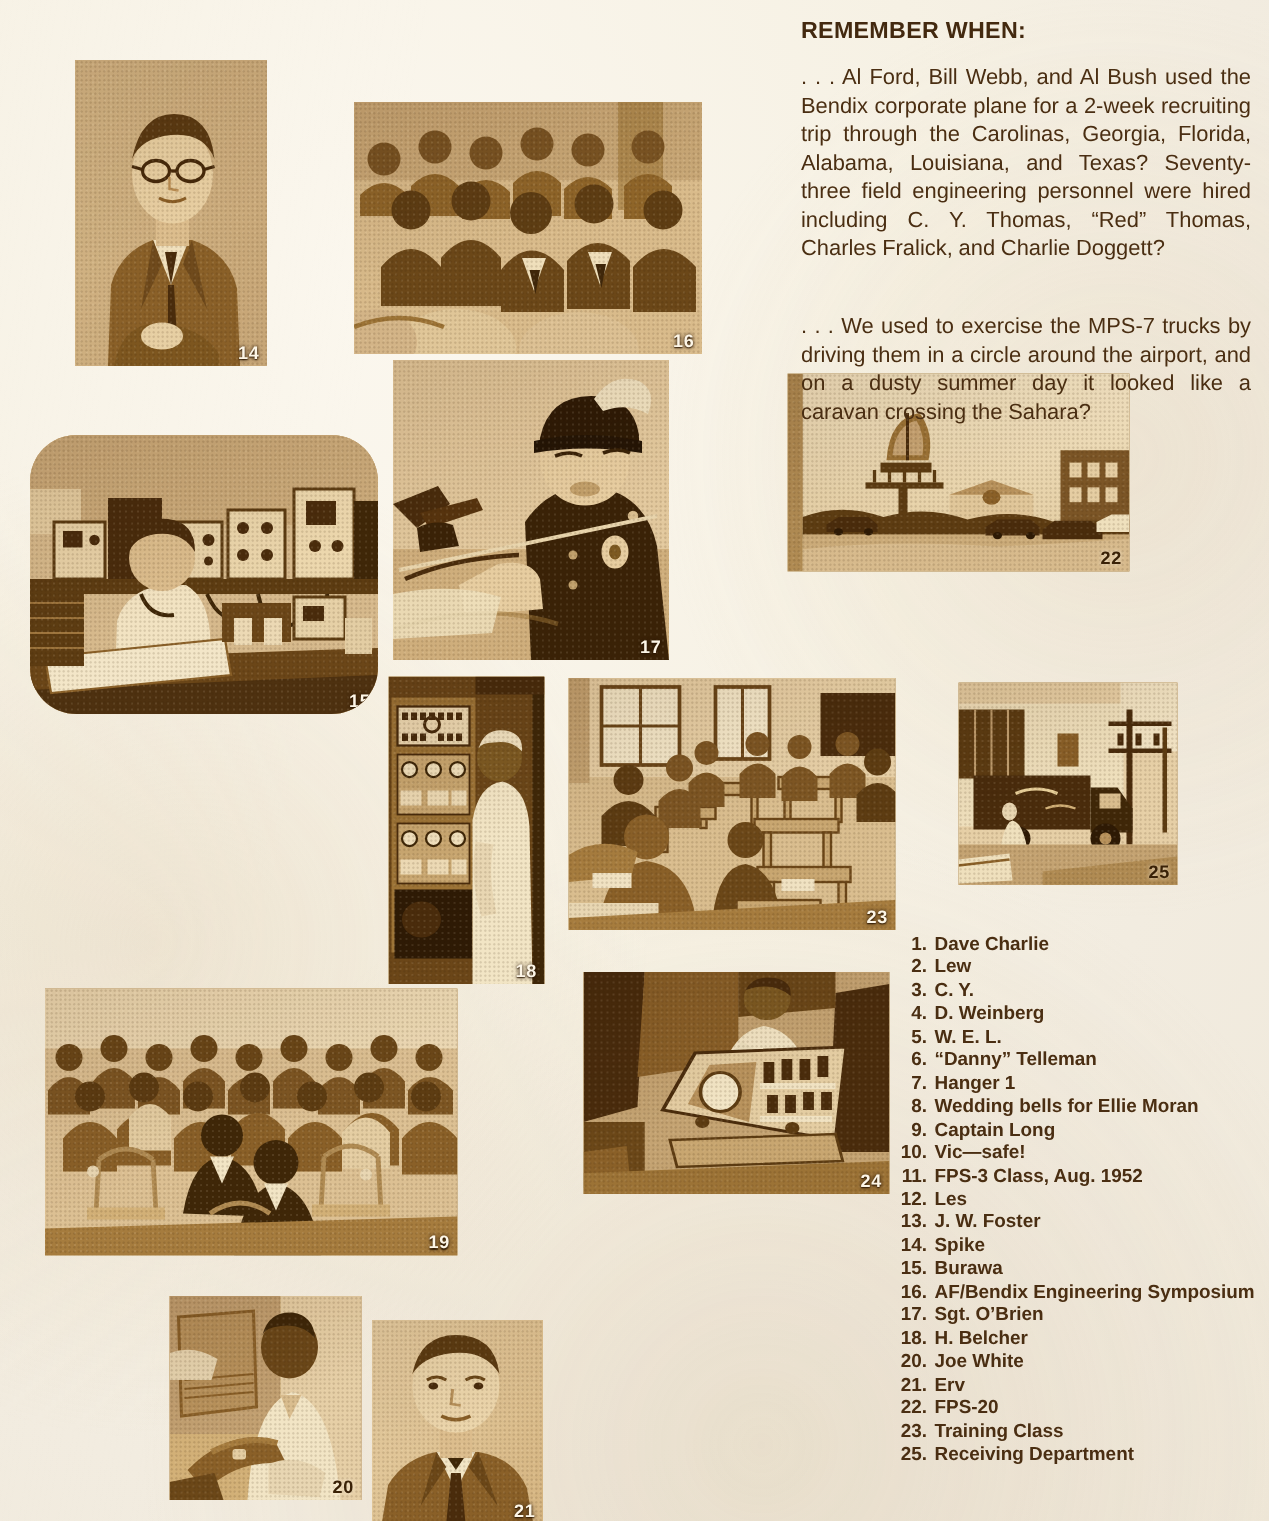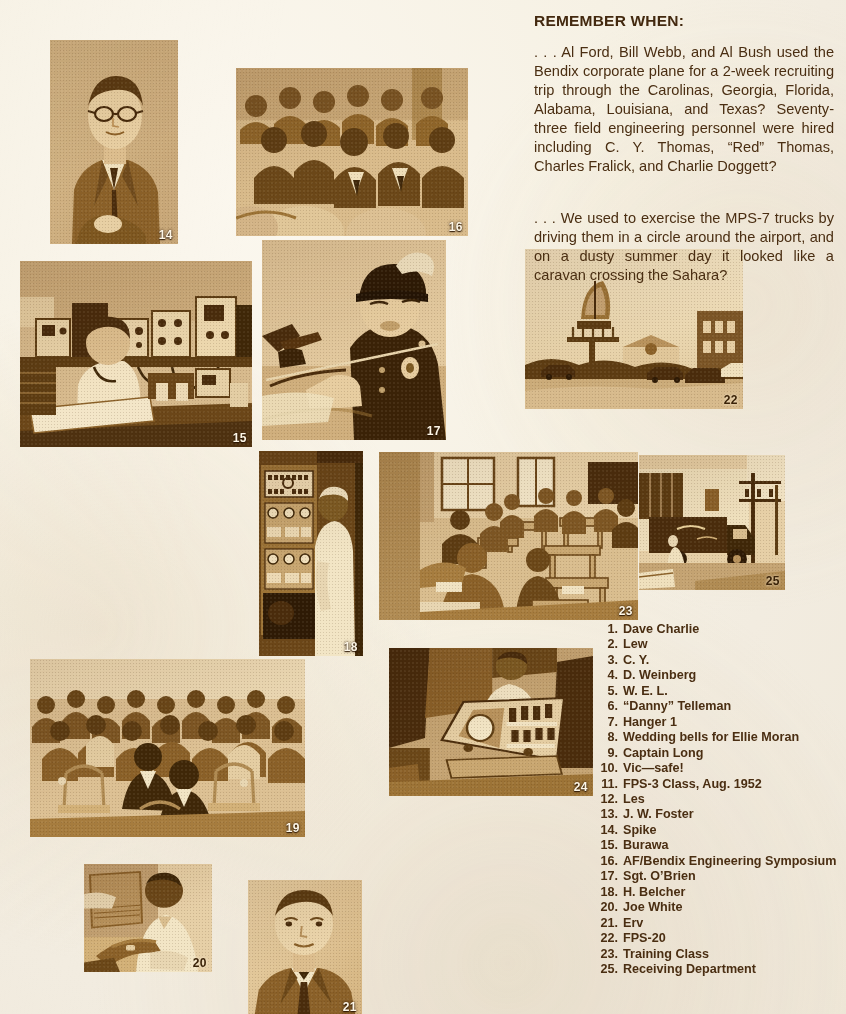--- a/index.html
+++ b/index.html
@@ -126,29 +126,29 @@
   }
   .badge.dark {
     color: #3a2207;
     text-shadow: 0 0 3px rgba(255,245,225,.9);
   }
   .ph-svg { display: block; width: 100%; height: 100%; }
 
   
   #photo-14 { left: 50px;  top: 40px;  width: 128px; height: 204px; }
   #photo-16 { left: 236px; top: 68px;  width: 232px; height: 168px; }
-  #photo-15 { left: 20px;  top: 261px; width: 232px; height: 186px; }
+  #photo-15 { left: 20px;  top: 290px; width: 232px; height: 186px; border-radius: 31px; }
   #photo-17 { left: 262px; top: 240px; width: 184px; height: 200px; }
-  #photo-22 { left: 525px; top: 249px; width: 218px; height: 160px; }
+  #photo-22 { left: 525px; top: 249px; width: 218px; height: 132px; padding-left: 10px; }
   #photo-18 { left: 259px; top: 451px; width: 104px; height: 205px; }
-  #photo-23 { left: 379px; top: 452px; width: 218px; height: 168px; padding-left: 41px; }
+  #photo-23 { left: 379px; top: 452px; width: 218px; height: 168px; }
   #photo-25 { left: 639px; top: 455px; width: 146px; height: 135px; text-align: center; }
   #photo-19 { left: 30px;  top: 659px; width: 275px; height: 178px; }
   #photo-24 { left: 389px; top: 648px; width: 204px; height: 148px; }
-  #photo-20 { left: 84px; top: 864px; width: 128px; height: 108px; }
+  #photo-20 { left: 113px; top: 864px; width: 128px; height: 136px; }
   #photo-21 { left: 248px; top: 880px; width: 114px; height: 136px; text-align: right; }
 </style>
 </head>
 <body>
 
 <div class="page">
 
   <div class="text-col">
     <div class="rw-heading">REMEMBER WHEN:</div>
     <p class="rw-para">. . . Al Ford, Bill Webb, and Al Bush used the Bendix corporate plane for a 2-week recruiting trip through the Carolinas, Georgia, Florida, Alabama, Louisiana, and Texas? Seventy-three field engineering personnel were hired including C. Y. Thomas, “Red” Thomas, Charles Fralick, and Charlie Doggett?</p>

